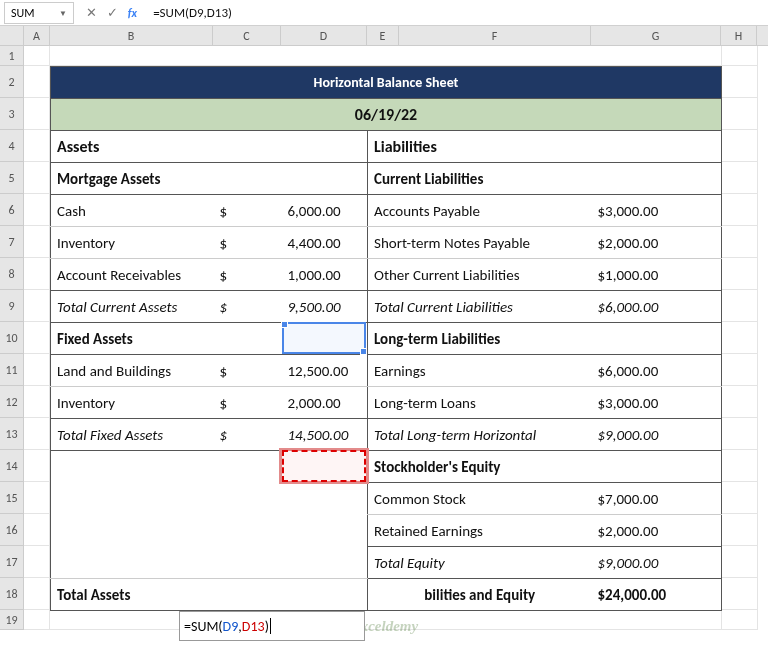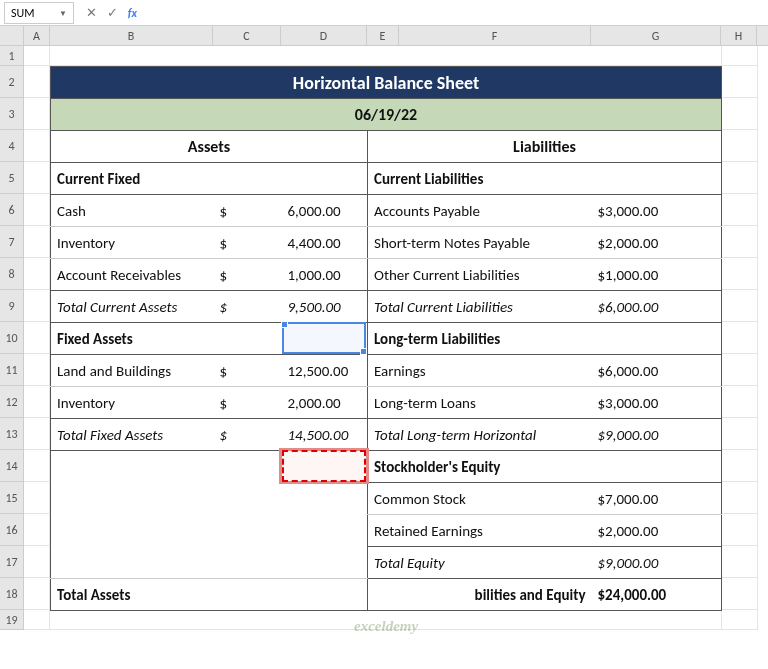--- a/index.html
+++ b/index.html
@@ -29,23 +29,23 @@
   .grow.r1 { height: 20px; }
   .grow.r19 { height: 20px; }
   .gc { border-right: 1px solid #e4e4e4; border-bottom: 1px solid #e4e4e4; }
   .gc.cA { width: 26px; }
   .gc.cH { width: 36px; }
 
   .table-wrap { position: absolute; left: 26px; top: 20px; width: 672px; }
   .tbl { width: 100%; border-collapse: collapse; table-layout: fixed; font-size: 15px; color: #111; }
   .tbl col.cB { width: 163px; } .tbl col.cC { width: 68px; } .tbl col.cD { width: 86px; } .tbl col.cE { width: 32px; } .tbl col.cF { width: 192px; } .tbl col.cG { width: 130px; }
   .tbl td { height: 32px; border: 1px solid #555; padding: 0 6px; vertical-align: middle; background: #fff; }
-  .tbl .title { background: #1f3864; color: #fff; font-weight: bold; font-size: 18px; text-align: center; }
+  .tbl .title { background: #1f3864; color: #fff; font-weight: bold; font-size: 14px; text-align: center; }
   .tbl .date { background: #c5d9b9; font-weight: bold; font-size: 16px; text-align: center; }
-  .tbl .sechdr { font-weight: bold; text-align: center; font-size: 16px; }
+  .tbl .sechdr { font-weight: bold; font-size: 16px; }
   .tbl .bold { font-weight: bold; }
   .tbl .ital { font-style: italic; }
   .tbl .num { text-align: left; }
   .tbl .cur { text-align: left; padding-right: 0; }
   .tbl .noleft { border-left: none; }
   .tbl .noright { border-right: none; }
   .tbl .notop { border-top-color: #ccc; }
   .tbl .nobot { border-bottom-color: #ccc; }
 
   .sel-d9 { position: absolute; left: 258px; top: 276px; width: 84px; height: 32px; border: 2px solid #4a86e8; background: rgba(74,134,232,0.06); pointer-events: none; }
@@ -71,20 +71,21 @@
 <div class="formula-bar">
   <div class="name-box">
     <span>SUM</span>
     <span class="dd">▼</span>
   </div>
   <div class="fb-btns">
     <span>✕</span>
     <span>✓</span>
     <span class="fx">fx</span>
   </div>
+  <div class="formula-input">=SUM(D9,D13)</div>
 </div>
 
 <div class="col-hdr-row">
   <div class="sel-all"></div>
   <div class="col-hdr cA">A</div>
   <div class="col-hdr cB">B</div>
   <div class="col-hdr cC">C</div>
   <div class="col-hdr cD">D</div>
   <div class="col-hdr cE">E</div>
   <div class="col-hdr cF">F</div>
@@ -227,21 +228,21 @@
               <td class="title" colspan="6">Horizontal Balance Sheet</td>
             </tr>
         <tr>
               <td class="date" colspan="6">06/19/22</td>
             </tr>
         <tr>
           <td class="sechdr noright" colspan="3">Assets</td>
           <td class="sechdr" colspan="3">Liabilities</td>
         </tr>
         <tr>
-          <td class="bold noright" colspan="3">Current Fixed</td>
+          <td class="bold noright" colspan="3">Mortgage Assets</td>
           <td class="bold" colspan="3">Current Liabilities</td>
         </tr>
         <tr>
           <td class="noright nobot">Cash</td>
           <td class="cur noright noleft nobot">$</td>
           <td class="num noleft nobot">6,000.00</td>
           <td class="noright nobot" colspan="2">Accounts Payable</td>
           <td class="num noleft nobot"><span style="float:left">$</span><span>3,000.00</span></td>
         </tr>
         <tr>
@@ -302,27 +303,35 @@
           <td class="noright notop" colspan="2">Retained Earnings</td>
           <td class="num noleft notop"><span style="float:left">$</span><span>2,000.00</span></td>
         </tr>
         <tr>
           <td class="ital noright" colspan="2">Total Equity</td>
           <td class="ital num noleft"><span style="float:left">$</span><span>9,000.00</span></td>
         </tr>
         <tr>
           <td class="bold noright">Total Assets</td>
           <td class="bold noright noleft" colspan="2"></td>
-          <td class="bold noright" colspan="2" style="text-align:right">bilities and Equity</td>
+          <td class="bold noright" colspan="2" style="text-align:center">bilities and Equity</td>
           <td class="bold num noleft"><span style="float:left">$</span><span>24,000.00</span></td>
         </tr>
       </tbody>
         </table>
     </div>
 
     <div class="sel-d9"></div>
     <div class="extra-sel-d13"></div>
     <div class="sel-d13"></div>
 
+    <div class="inline-edit">
+      <span class="fn">=SUM(</span>
+        <span class="ref1">D9</span>
+        <span class="fn">,</span>
+        <span class="ref2">D13</span>
+        <span class="fn">)</span>
+        <span class="bar"></span>
+    </div>
 
     <div class="watermark">exceldemy</div>
   </div>
 </div>
 
 </body></html>

